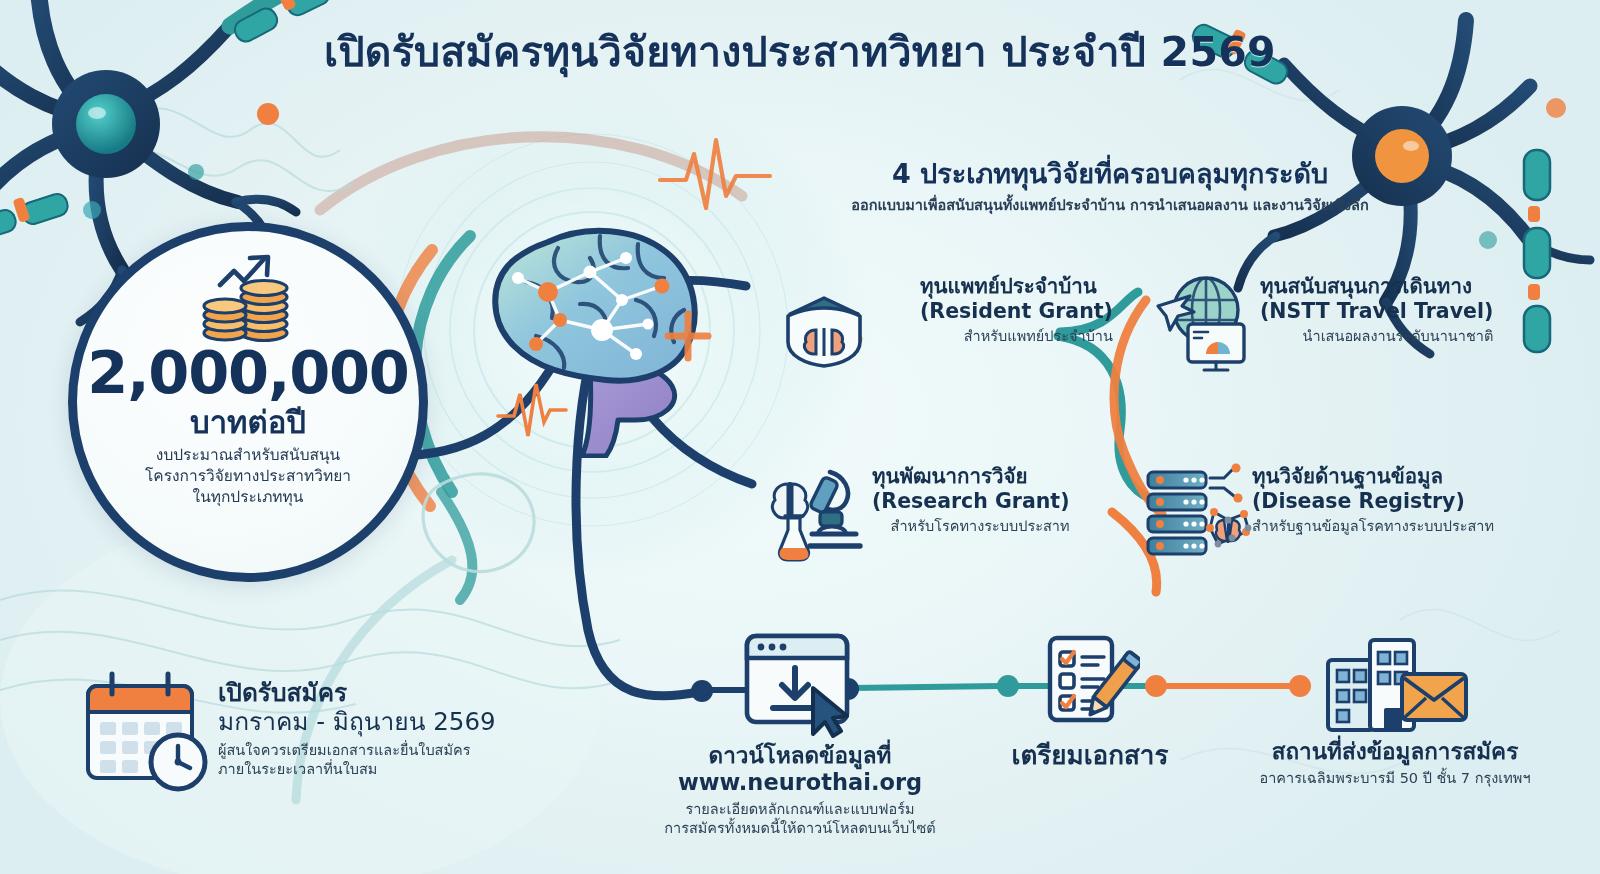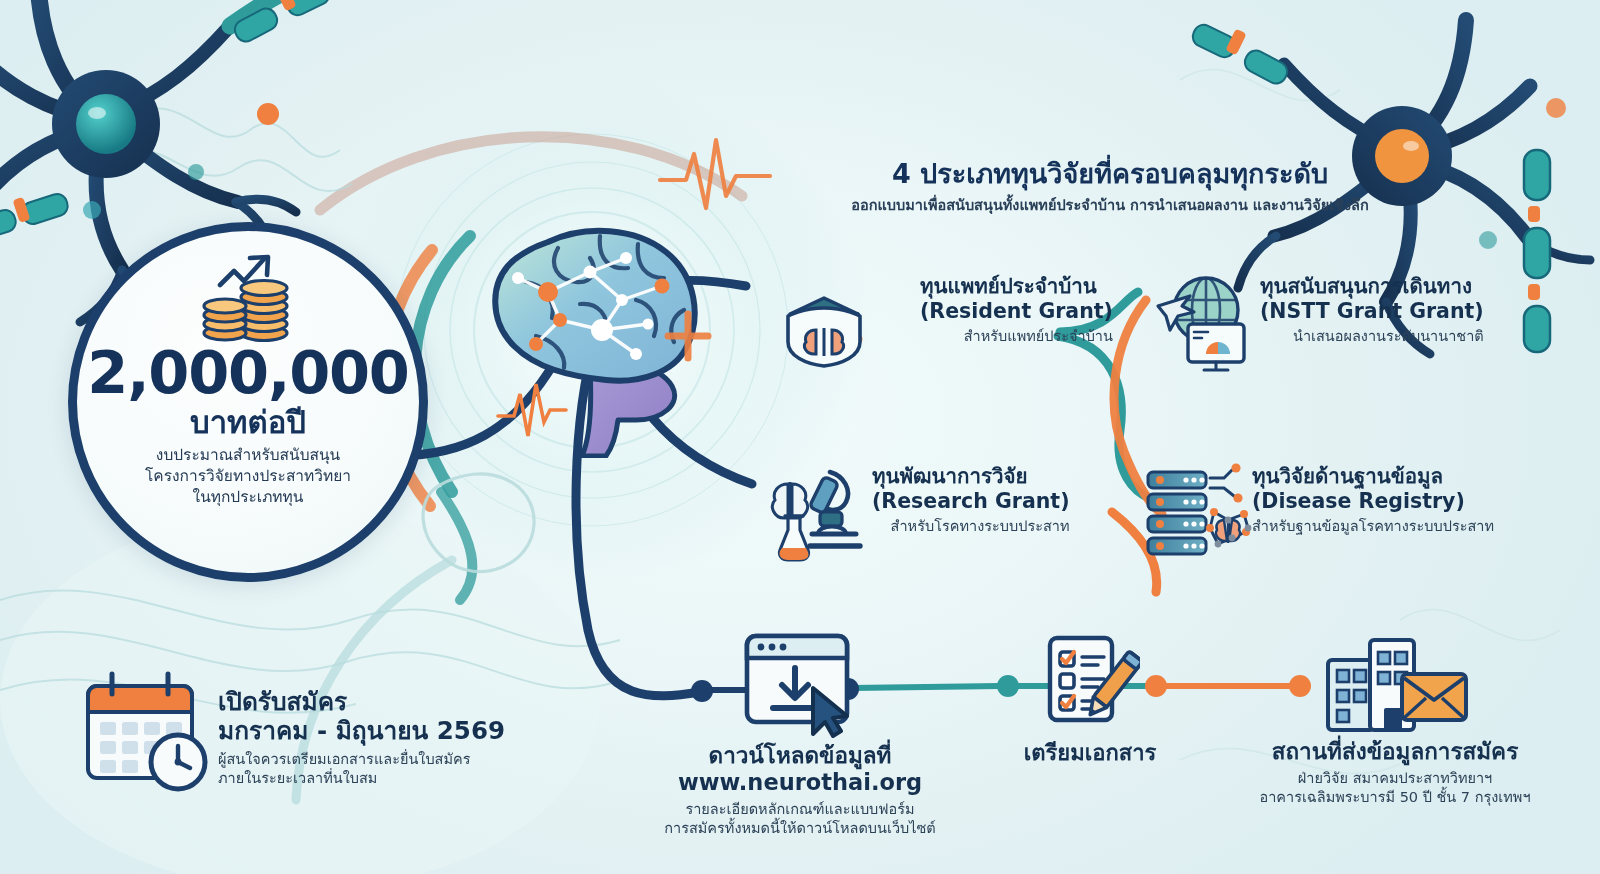--- a/index.html
+++ b/index.html
@@ -73,36 +73,36 @@
   }
   .grant .gsub {
     font-size:14.5px; font-weight:400; color:#2c4257; margin-top:3px; line-height:1.25;text-align:right;
   }
   #grant-resident { left:768px; top:262px;gap:40px; }
   #grant-travel   { left:1148px; top:262px; }
   #grant-research { left:760px; top:452px; }
   #grant-registry { left:1140px; top:452px; }
   
   .bottom-block { position:absolute; }
-  #calendar-block { left:78px; top:668px; display:flex; align-items:center; }
+  #calendar-block { left:78px; top:668px; display:flex; align-items:flex-start; }
   #calendar-block .cal-icon { width:140px; height:128px; flex:0 0 140px; }
   #calendar-block .cal-text { padding-top:10px; }
   #calendar-block .cal-t1 { font-size:24.5px; font-weight:700; color:#16314f; line-height:1.2; }
-  #calendar-block .cal-t2 { font-size:24.5px; font-weight:700; color:#16314f; line-height:1.22; }
+  #calendar-block .cal-t2 { font-size:24.5px; font-weight:400; color:#16314f; line-height:1.22; }
   #calendar-block .cal-sub { font-size:14.5px; color:#2c4257; margin-top:4px; line-height:1.3; }
 
   #download-block { left:552px; top:630px; width:496px; text-align:center; }
   #download-block .dl-icon { width:118px; height:108px; margin:0 auto 4px; display:block; }
   #download-block .dl-t1 { font-size:22.5px; font-weight:700; color:#16314f; line-height:1.2; }
   #download-block .dl-url { font-size:22.5px; font-weight:700; color:#16314f; line-height:1.22; }
   #download-block .dl-sub { font-size:14.5px; color:#2c4257; margin-top:4px; line-height:1.3; }
 
   #docs-block { left:960px; top:630px; width:260px; text-align:center; }
   #docs-block .doc-icon { width:100px; height:104px; margin:0 auto 6px; display:block; }
-  #docs-block .doc-t1 { font-size:22px; font-weight:700; color:#16314f; line-height:1.2; }
+  #docs-block .doc-t1 { font-size:26px; font-weight:700; color:#16314f; line-height:1.2; }
 
   #place-block { left:1200px; top:630px; width:390px; text-align:center; }
   #place-block .pl-icon { width:150px; height:104px; margin:0 auto 4px; display:block; }
   #place-block .pl-t1 { font-size:22.5px; font-weight:700; color:#16314f; line-height:1.2; }
   #place-block .pl-sub { font-size:14.5px; color:#2c4257; margin-top:4px; line-height:1.32; }
 
   .brain-hero { position:absolute; left:440px; top:208px; width:300px; height:250px; }
 </style>
 </head>
 <body>
@@ -260,20 +260,21 @@
     </g>
     <g>
       <circle cx="702" cy="691" r="11" fill="#1d3f6b"></circle>
       <circle cx="848" cy="689" r="11" fill="#1d3f6b"></circle>
       <circle cx="1008" cy="686" r="11" fill="#2f9b9b"></circle>
       <circle cx="1156" cy="686" r="11" fill="#ef8040"></circle>
       <circle cx="1300" cy="686" r="11" fill="#ef8040"></circle>
     </g>
   </svg>
 
+  <div class="title">เปิดรับสมัครทุนวิจัยทางประสาทวิทยา ประจำปี 2569</div>
 
   <svg class="brain-hero" viewBox="0 0 300 250">
     <defs>
       <linearGradient id="brainG" x1="0" y1="0" x2="1" y2="1">
         <stop offset="0%" stop-color="#bfe6d8"></stop>
         <stop offset="45%" stop-color="#8fc6dd"></stop>
         <stop offset="100%" stop-color="#7fb3d6"></stop>
       </linearGradient>
       <linearGradient id="stemG" x1="0" y1="0" x2="1" y2="1">
         <stop offset="0%" stop-color="#a89ad8"></stop>
@@ -401,21 +402,21 @@
         <path d="M10 44 L 42 34 L 34 44 L 46 50 L 30 54 L 22 68 L 18 54 Z" fill="#e9f2f5" stroke="#1d3f6b" stroke-width="3.2" stroke-linejoin="round"></path>
         <rect x="40" y="62" width="56" height="38" rx="4" fill="#f6fbfb" stroke="#1d3f6b" stroke-width="3.4"></rect>
         <path d="M58 92 A 12 12 0 0 1 70 80 L 70 92 Z" fill="#ef8040"></path>
         <path d="M70 80 A 12 12 0 0 1 82 92 L 70 92 Z" fill="#6fb5cf"></path>
         <path d="M46 70 L 60 70 M46 76 L 54 76" stroke="#1d3f6b" stroke-width="2.6" stroke-linecap="round"></path>
         <path d="M68 100 L 68 108 M56 108 L 80 108" stroke="#1d3f6b" stroke-width="3" stroke-linecap="round"></path>
       </svg>
     </div>
     <div class="gtext">
       <div class="gtitle-th">ทุนสนับสนุนการเดินทาง</div>
-      <div class="gtitle-en">(NSTT Grant Grant)</div>
+      <div class="gtitle-en">(NSTT Travel Travel)</div>
       <div class="gsub">นำเสนอผลงานระดับนานาชาติ</div>
     </div>
   </div>
 
   <div class="grant" id="grant-research">
     <div class="gicon">
       <svg viewBox="0 0 112 112" width="112" height="112">
         <g transform="translate(2,6)">
           <path d="M26 26 C 16 26, 10 34, 13 42 C 7 48, 12 60, 22 60 L 26 60 Z" fill="#eef6f7" stroke="#1d3f6b" stroke-width="3"></path>
           <path d="M30 26 C 40 26, 46 34, 43 42 C 49 48, 44 60, 34 60 L 30 60 Z" fill="#eef6f7" stroke="#1d3f6b" stroke-width="3"></path>
@@ -620,18 +621,17 @@
       </g>
       <rect x="64" y="78" width="18" height="22" rx="2" fill="#1d3f6b"></rect>
       <g transform="translate(82,44)">
         <rect x="0" y="0" width="64" height="46" rx="5" fill="#f2a44c" stroke="#1d3f6b" stroke-width="4"></rect>
         <path d="M2 4 L 32 26 L 62 4" fill="none" stroke="#1d3f6b" stroke-width="4" stroke-linejoin="round"></path>
         <path d="M2 44 L 24 24 M62 44 L 40 24" fill="none" stroke="#1d3f6b" stroke-width="3.4"></path>
       </g>
     </svg>
     <div class="pl-t1">สถานที่ส่งข้อมูลการสมัคร</div>
     <div class="pl-sub">
-      <div>ฝ่ายวิจัย สมาคมประสาทวิทยาฯ</div>
       <div>อาคารเฉลิมพระบารมี 50 ปี ชั้น 7 กรุงเทพฯ</div>
     </div>
   </div>
 
 </div>
 
 </body></html>

